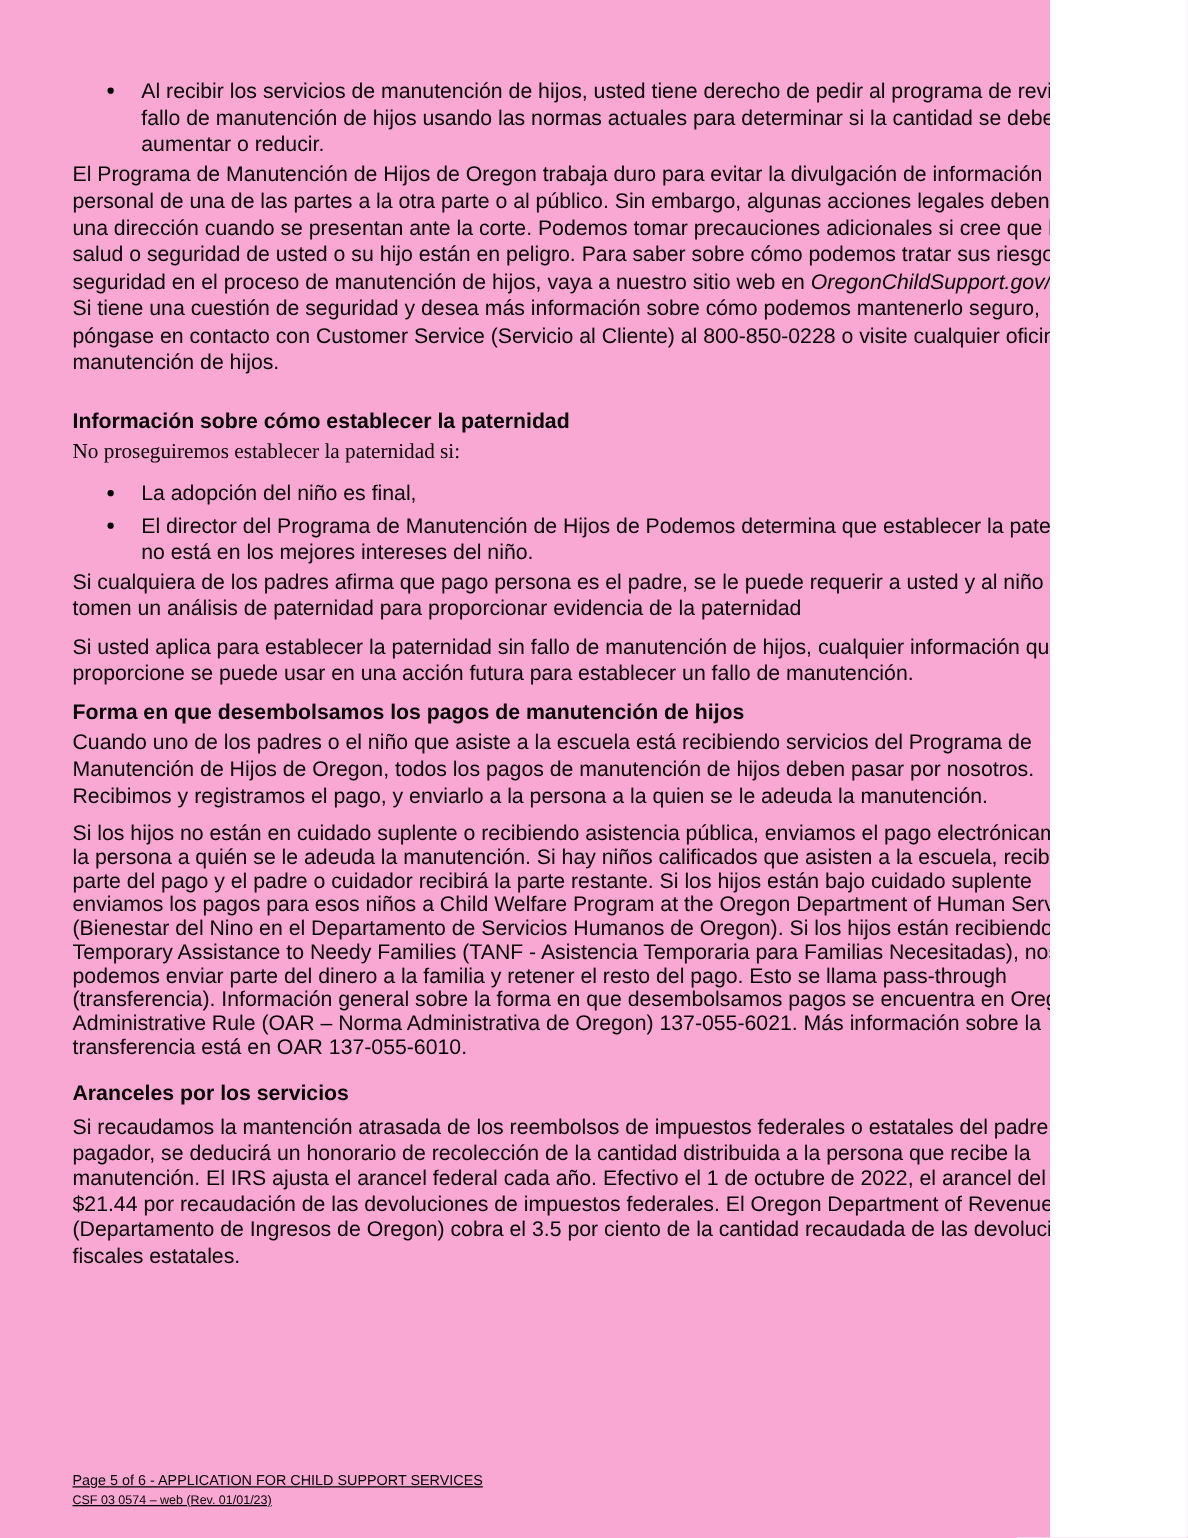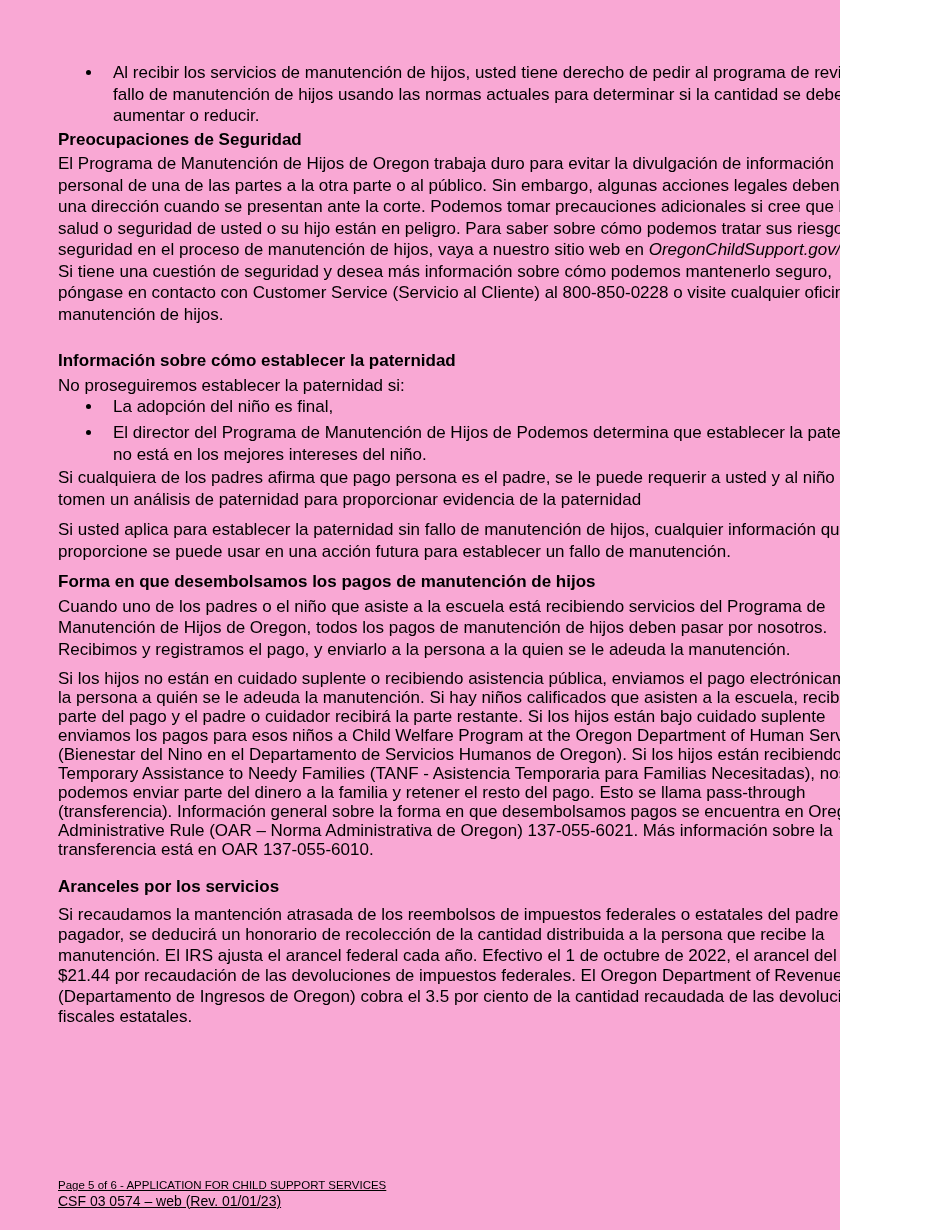--- a/index.html
+++ b/index.html
@@ -15,21 +15,21 @@
     color: #000000;
   }
   .content {
     position: absolute;
     left: 58px;
     top: 62px;
     width: 836px;
   }
   .doc-h { font-weight: bold; margin: 0 0 3px 0; }
   .doc-p { margin: 0 0 9px 0; }
-  .doc-p.tight { margin-bottom: 0; }
+  .doc-p.tight { margin-bottom: 12px; font-family: Liberation Serif, serif; }
   .lh-19  { line-height: 19px; }
   .lh-205 { line-height: 20.5px; }
   .doc-ul { list-style: none; margin: 0 0 2px 0; padding: 0; }
   .doc-ul li { position: relative; padding-left: 55px; margin-bottom: 4.5px; }
   .doc-ul li:last-child { margin-bottom: 0; }
   .doc-ul li::before {
     content: "";
     position: absolute;
     left: 28px;
     top: 8px;
@@ -44,31 +44,30 @@
   .b { font-weight: normal; }
   .i { font-style: italic; text-align: center; }
   .footer {
     position: absolute;
     left: 58px;
     top: 1178px;
     color: #000000;
     text-decoration: underline;
   }
   .footer-line1 { font-size: 11.5px; line-height: 14.5px; }
-  .footer-line2 { font-size: 14px;   line-height: 16.5px; }
+  .footer-line2 { font-size: 10px;   line-height: 16.5px; }
 </style>
 </head>
 <body>
 
 <div class="page">
   <div class="content">
       <ul class="doc-ul">
         <li><span>Al recibir los servicios de manutención de hijos, usted tiene derecho de pedir al programa de revisar su fallo de manutención de hijos usando las normas actuales para determinar si la cantidad se debe aumentar o reducir.</span></li>
       </ul>
-      <div class="doc-h"><span>Preocupaciones de Seguridad</span></div>
       <div class="doc-p"><span>El Programa de Manutención de Hijos de Oregon trabaja duro para evitar la divulgación de información personal de una de las partes a la otra parte o al público. Sin embargo, algunas acciones legales deben incluir una dirección cuando se presentan ante la corte. Podemos tomar precauciones adicionales si cree que la salud o seguridad de usted o su hijo están en peligro. Para saber sobre cómo podemos tratar sus riesgos seguridad en el proceso de manutención de hijos, vaya a nuestro sitio web en </span><span class="i">OregonChildSupport.gov/safety</span><span>. </span><span class="b">Si tiene una cuestión de seguridad y desea más información sobre cómo podemos mantenerlo seguro, póngase en contacto con Customer Service (Servicio al Cliente) al 800-850-0228 o visite cualquier oficina de manutención de hijos.</span></div>
       <div class="gap-a"></div>
       <div class="doc-h"><span>Información sobre cómo establecer la paternidad</span></div>
       <div class="doc-p tight"><span>No proseguiremos establecer la paternidad si:</span></div>
       <ul class="doc-ul">
         <li><span>La adopción del niño es final,</span></li>
         <li><span>El director del Programa de Manutención de Hijos de Podemos determina que establecer la paternidad no está en los mejores intereses del niño.</span></li>
       </ul>
       <div class="doc-p"><span>Si cualquiera de los padres afirma que pago persona es el padre, se le puede requerir a usted y al niño que tomen un análisis de paternidad para proporcionar evidencia de la paternidad</span></div>
       <div class="doc-p"><span>Si usted aplica para establecer la paternidad sin fallo de manutención de hijos, cualquier información que proporcione se puede usar en una acción futura para establecer un fallo de manutención.</span></div>

